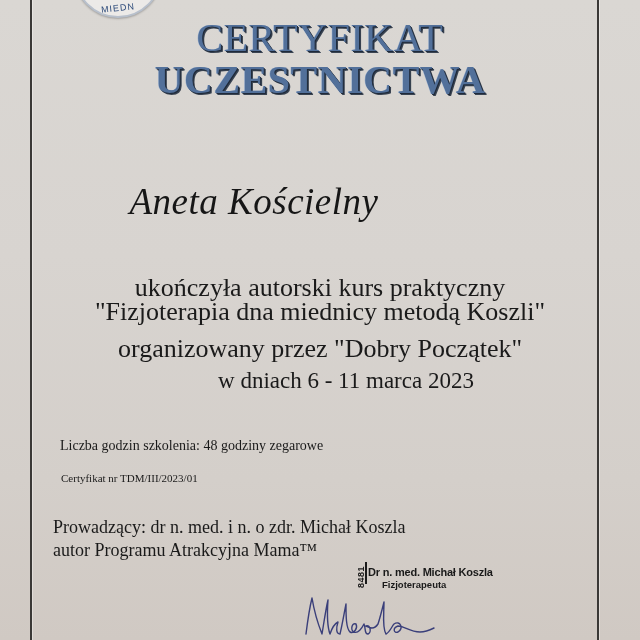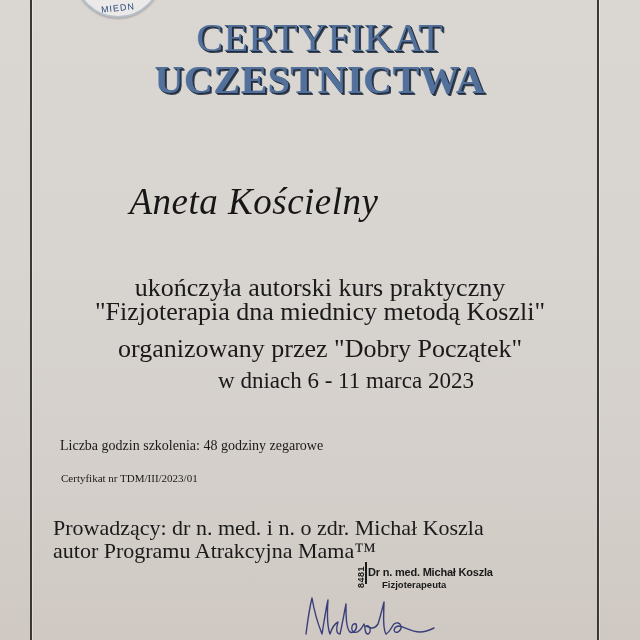--- a/index.html
+++ b/index.html
@@ -106,21 +106,21 @@
     .cert-no {
       position: absolute;
       left: 61px; top: 472px;
       font-size: 11px;
       font-weight: normal;
       color: #1a1a1a;
     }
     .instructor {
       position: absolute;
       left: 53px; top: 516px;
-      font-size: 22px;
+      font-size: 18px;
       color: #1a1a1a;
       line-height: 23px;
     }
     .stamp {
       position: absolute;
       left: 356px; top: 558px;
       font-family: "Liberation Sans", sans-serif;
       color: #1a1a1a;
     }
     .stamp-num {

